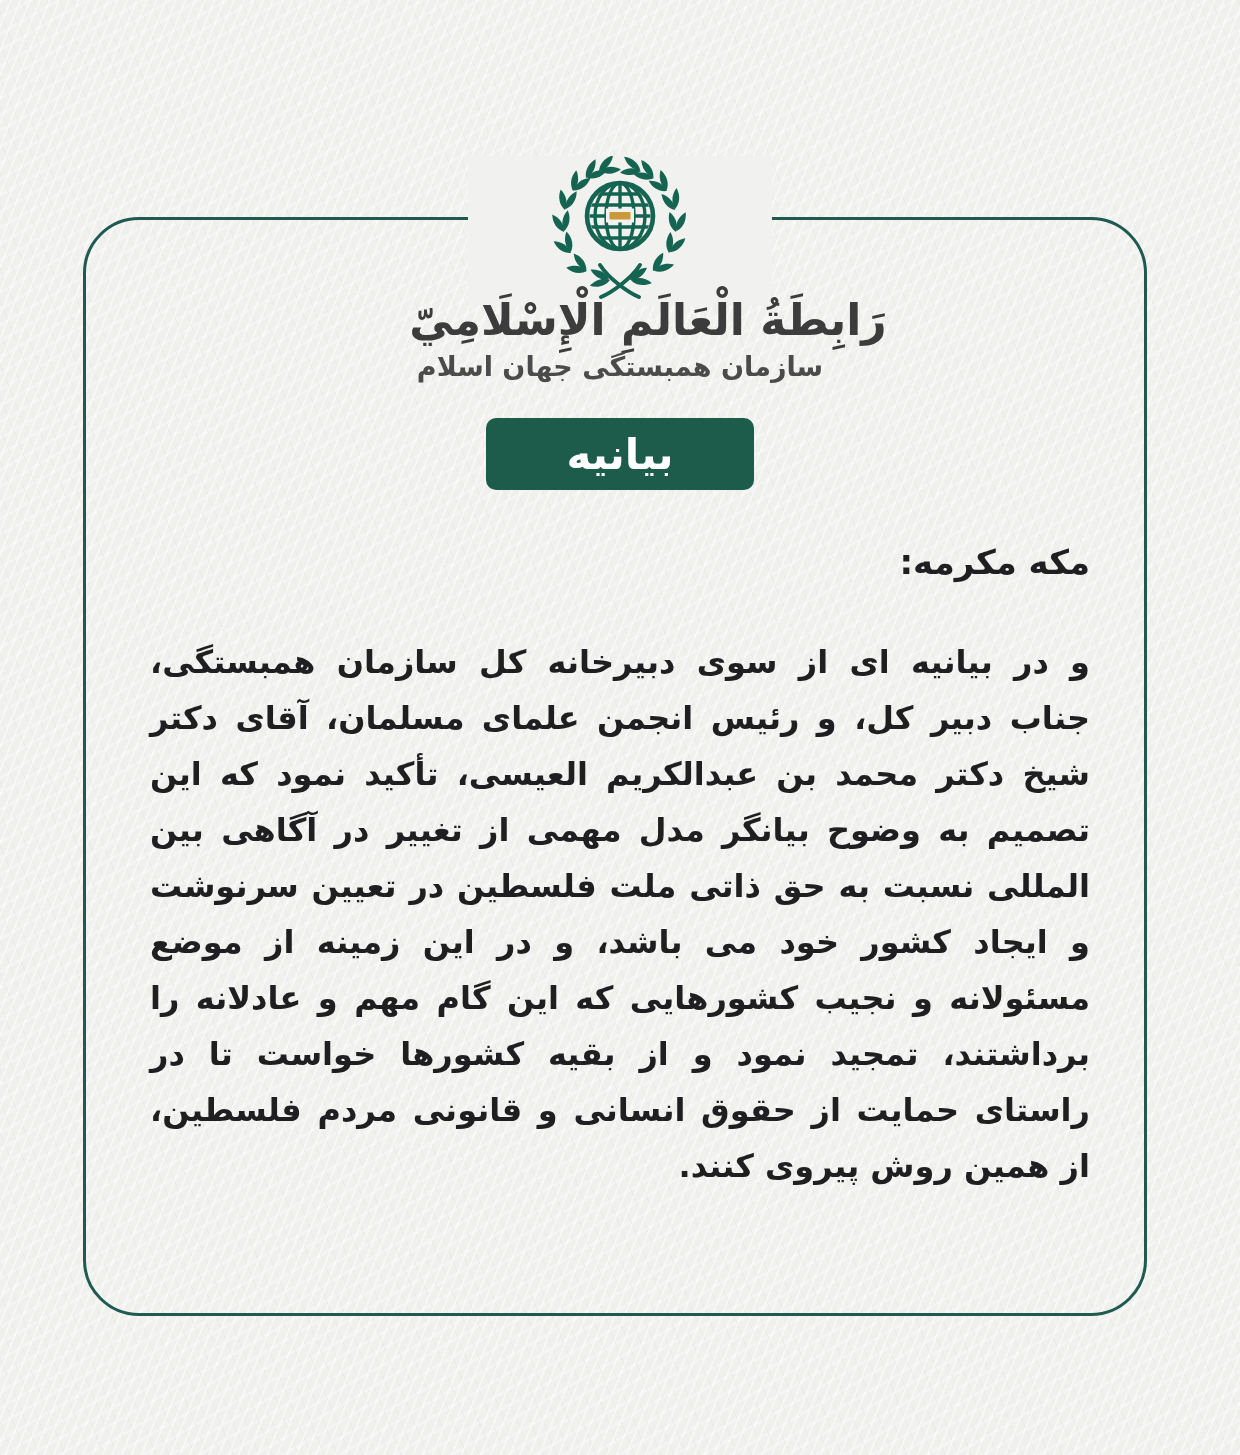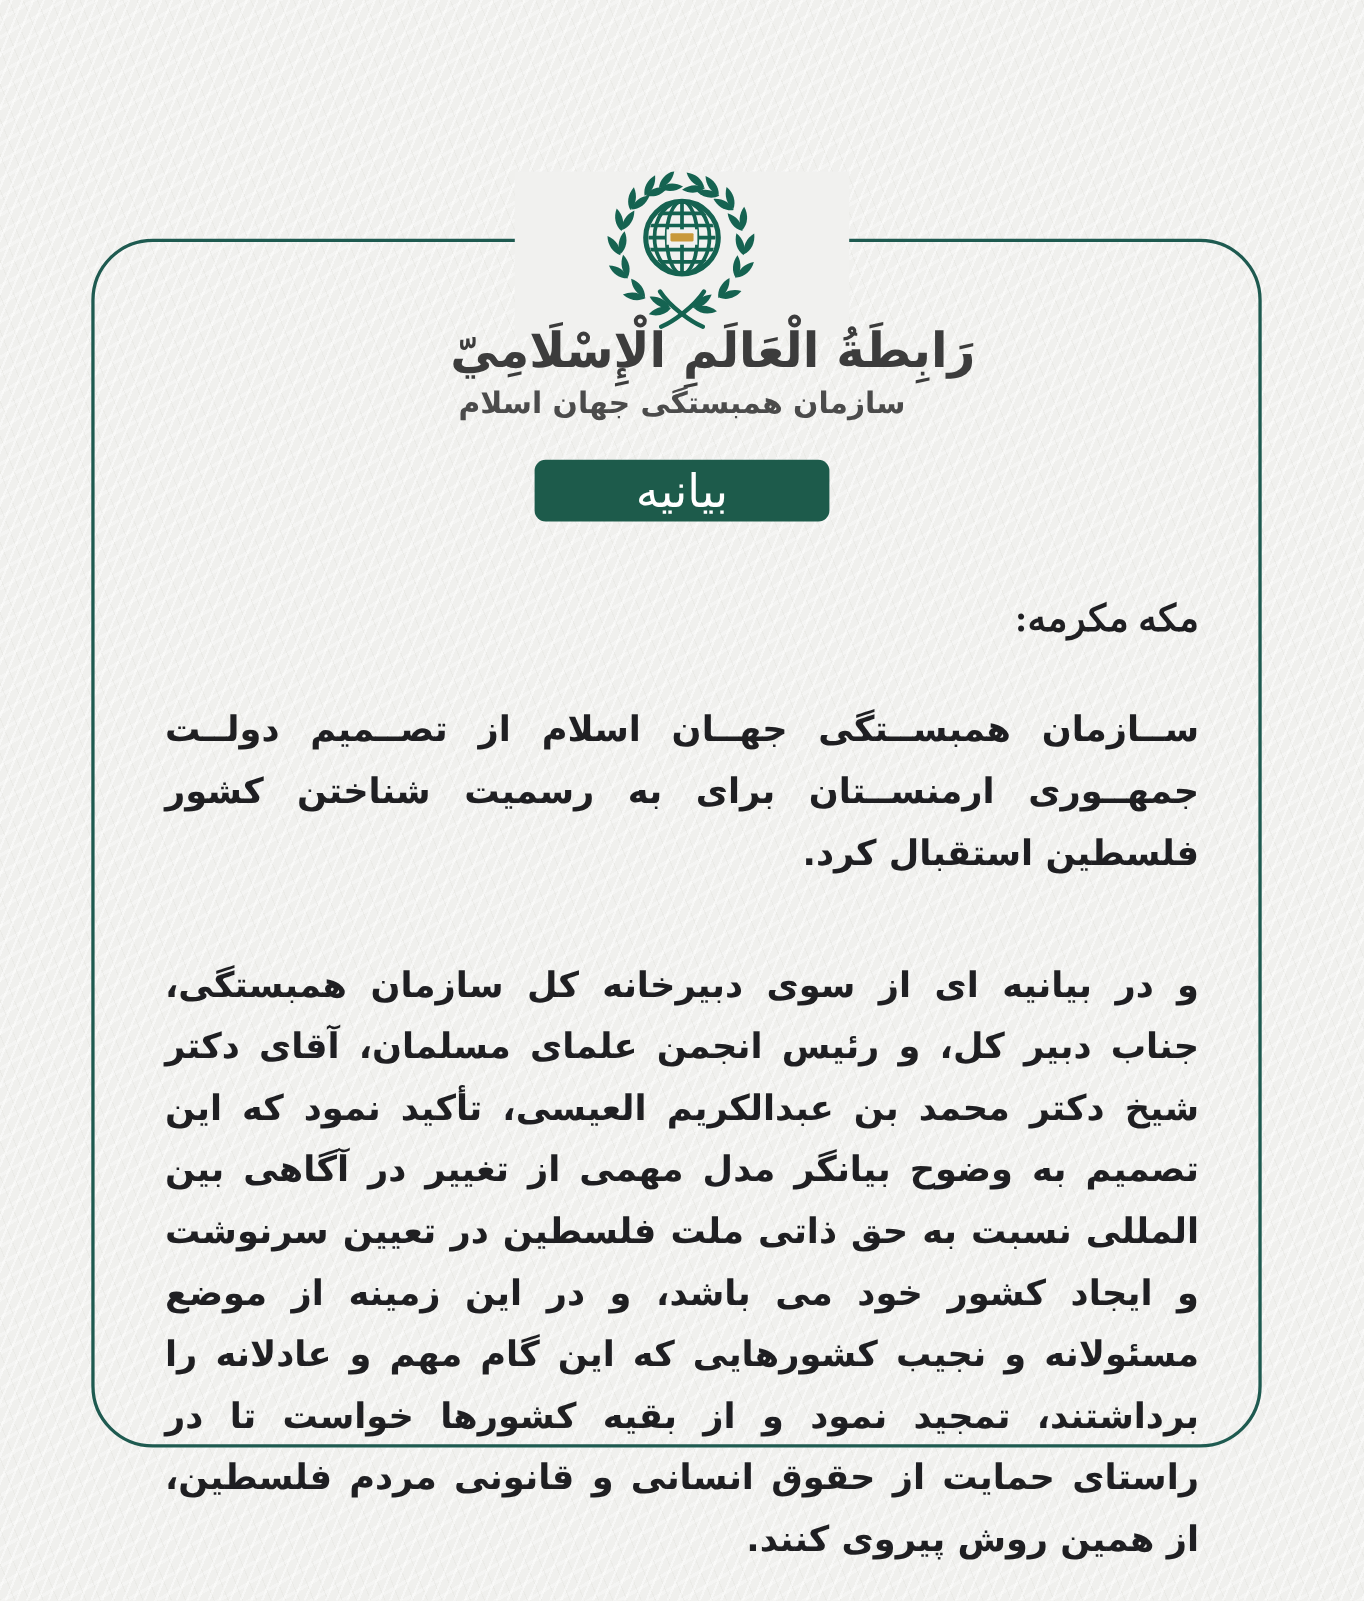--- a/index.html
+++ b/index.html
@@ -25,30 +25,30 @@
     position:absolute;top:294px;left:0;width:100%;text-align:center;
     direction:rtl;font-weight:bold;font-size:44px;color:#3c3c3c;
     letter-spacing:0;white-space:nowrap;padding-left:28px;
   }
   .orgname{
     position:absolute;top:351px;left:0;width:100%;text-align:center;
     direction:rtl;font-weight:bold;font-size:27px;color:#4b4b4b;
   }
   .banner{
     position:absolute;top:418px;left:50%;transform:translateX(-50%);
-    min-width:268px;height:56px;box-sizing:border-box;padding:0 20px;
+    min-width:268px;height:72px;box-sizing:border-box;padding:0 20px;
     background:#1d5b4b;border-radius:10px;
     display:flex;align-items:center;justify-content:center;
-    color:#ffffff;font-weight:normal;font-size:42px;direction:rtl;
+    color:#ffffff;font-weight:bold;font-size:42px;direction:rtl;
   }
   .content{
     position:absolute;left:150px;right:150px;top:542px;
     direction:rtl;color:#1f1f22;font-weight:bold;
   }
-  .dateline{font-size:34px;margin:0 0 52px;text-align:right;font-family:Liberation Serif, serif;}
+  .dateline{font-size:34px;margin:0 0 52px;text-align:right;}
   .para{font-size:32px;line-height:1.75;text-align:justify;margin:0 0 64px;}
   svg .ln{stroke:#156351;fill:none;}
 </style>
 </head>
 <body>
 
 <div class="frame"></div>
 
 <div class="logo-wrap">
   <svg width="150" height="150" viewBox="0 0 150 150" aria-hidden="true">
@@ -108,15 +108,14 @@
 <div class="calligraphy">رَابِطَةُ الْعَالَمِ الْإِسْلَامِيّ</div>
 
 <div class="orgname">سازمان همبستگی جهان اسلام</div>
 
 <div class="banner">
   <span>بیانیه</span>
 </div>
 
 <div class="content">
   <p class="dateline">مکه مکرمه:</p>
-  <p class="para">ســازمان همبســتگی جهــان اسلام از تصــمیم دولــت جمهــوری ارمنســتان برای به رسمیت شناختن کشور فلسطین استقبال کرد.</p>
   <p class="para">و در بیانیه ای از سوی دبیرخانه کل سازمان همبستگی، جناب دبیر کل، و رئیس انجمن علمای مسلمان، آقای دکتر شیخ دکتر محمد بن عبدالکریم العیسی، تأکید نمود که این تصمیم به وضوح بیانگر مدل مهمی از تغییر در آگاهی بین المللی نسبت به حق ذاتی ملت فلسطین در تعیین سرنوشت و ایجاد کشور خود می باشد، و در این زمینه از موضع مسئولانه و نجیب کشورهایی که این گام مهم و عادلانه را برداشتند، تمجید نمود و از بقیه کشورها خواست تا در راستای حمایت از حقوق انسانی و قانونی مردم فلسطین، از همین روش پیروی کنند.</p>
 </div>
 
 </body></html>

